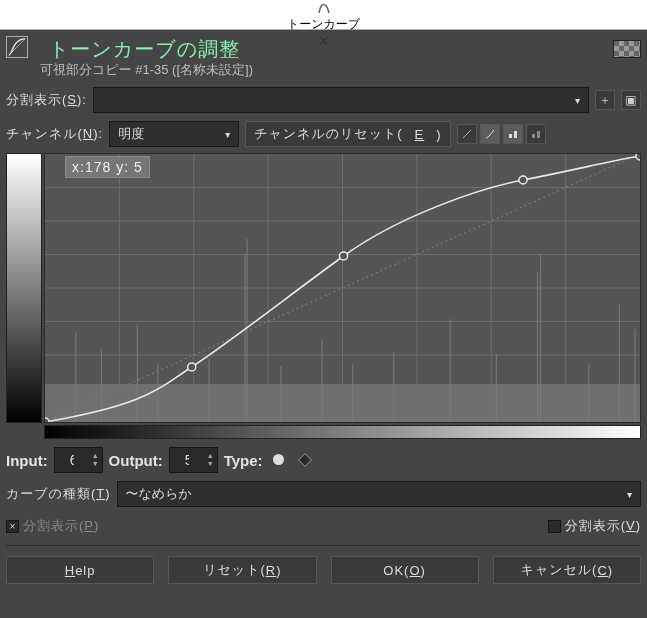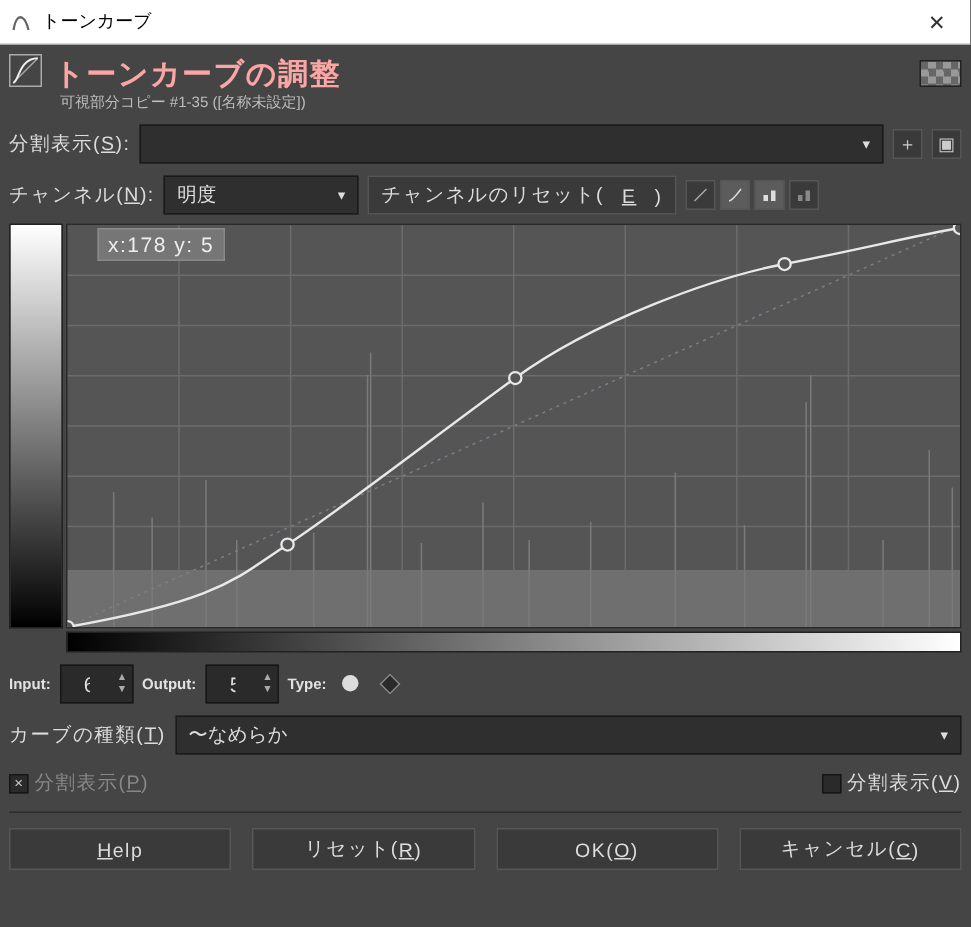--- a/index.html
+++ b/index.html
@@ -12,20 +12,21 @@
   }
 
   
   .titlebar {
     height: 30px;
     background: #fff;
     color: #000;
     display: flex;
     align-items: center;
     border-bottom: 1px solid #aaa;
+    flex-direction: column;
   }
   .titlebar .app-icon {
     margin: 0 6px;
     width: 16px; height: 16px;
     display: flex; align-items: center; justify-content: center;
     color: #555;
   }
   .titlebar .title { flex: 1; font-size: 12px; }
   .titlebar .close-btn {
     width: 45px; height: 30px; display: flex; align-items: center; justify-content: center;
@@ -45,22 +46,22 @@
     flex: 0 0 auto;
   }
   .curve-icon::before {
     content:"";
     position:absolute; left:2px; bottom:2px; right:2px; top:2px;
     background: none;
     border:none;
   }
   .curve-icon svg { width:100%; height:100%; }
 
-  .header-title { font-size: 20px; font-weight: bold; color: #fca5a5; letter-spacing:1px;text-align:center; }
-  .header-sub { color:#bdbdbd; margin-left:4px; margin-top:-2px; font-size:10px;}
+  .header-title { font-size: 20px; font-weight: normal; color: #86efac; letter-spacing:1px;text-align:center; }
+  .header-sub { color:#bdbdbd; margin-left:4px; margin-top:-2px; font-size:13px;}
   .swatch {
     width: 28px; height: 18px; margin-left:auto; margin-top:4px;
     background: repeating-conic-gradient(#999 0 25%, #666 0 50%) 0 0/10px 10px;
     border:1px solid #222;
   }
 
   
   .row { display:flex; align-items:center; gap:6px; margin-top:8px; }
 
   .label { color:#ddd; letter-spacing:1px; white-space:nowrap; }
@@ -117,21 +118,21 @@
   .hgradient-wrap { display:flex; margin-top:2px; }
   .hgradient-spacer { width:38px; }
   .hgradient {
     flex:1; height:14px;
     background: linear-gradient(to right, #000, #fff);
     border:1px solid #222;
   }
 
   
   .io-row { display:flex; align-items:center; gap:6px; margin-top:8px; }
-  .io-label { font-weight:bold; color:#e2e2e2; font-size:10px; }
+  .io-label { font-weight:bold; color:#e2e2e2; font-size:15px; }
   .spin {
     display:flex; background:#2a2a2a; border:1px solid #161616;
     height:26px; align-items:center;
   }
   .spin input {
     background:transparent; border:none; color:#ddd; width:34px; text-align:left;
     padding:0 15px; font-size:14px; outline:none;
   }
   .spin .arrows { display:flex; flex-direction:column; }
   .spin .arrows div { font-size:7px; line-height:8px; padding:0 3px; color:#aaa; }

